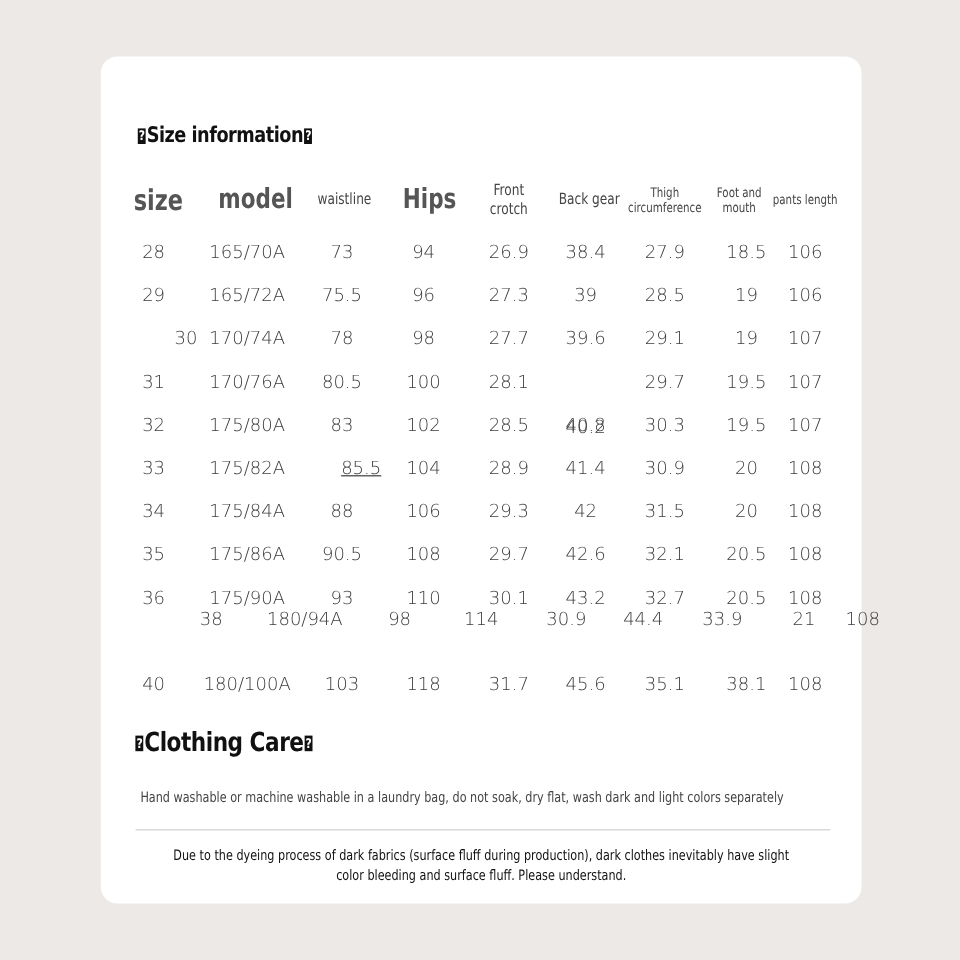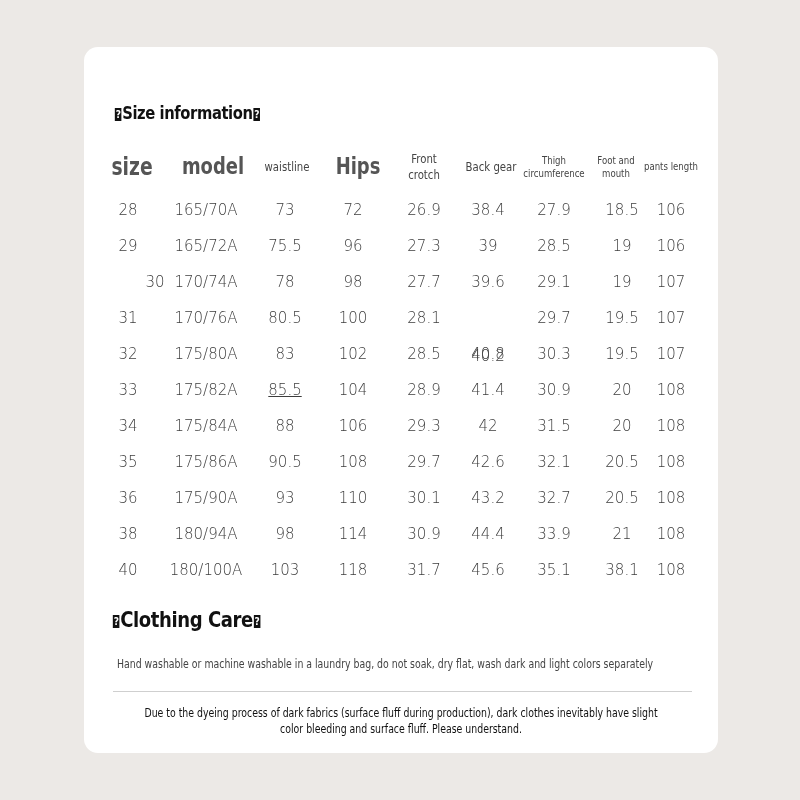--- a/index.html
+++ b/index.html
@@ -135,21 +135,21 @@
         <div>mouth</div>
       </div>
       <div class="cell hdr small" style="left:587px">pants length</div>
     </div>
 
     <div id="rows-container">
         <div class="row" style="top: 50px;">
           <div class="cell" style="left: 44px;">28</div>
           <div class="cell" style="left: 122px;">165/70A</div>
           <div class="cell" style="left: 201px;">73</div>
-          <div class="cell" style="left: 269px;">72</div>
+          <div class="cell" style="left: 269px;">94</div>
           <div class="cell" style="left: 340px;">26.9</div>
           <div class="cell" style="left: 404px;">38.4</div>
           <div class="cell" style="left: 470px;">27.9</div>
           <div class="cell" style="left: 538px;">18.5</div>
           <div class="cell" style="left: 587px;">106</div>
         </div>
         <div class="row" style="top: 86px;">
           <div class="cell" style="left: 44px;">29</div>
           <div class="cell" style="left: 122px;">165/72A</div>
           <div class="cell" style="left: 201px;">75.5</div>
@@ -189,21 +189,21 @@
           <div class="cell" style="left: 269px;">102</div>
           <div class="cell" style="left: 340px;">28.5</div>
           <div class="cell" style="left: 404px;">40.8</div>
           <div class="cell" style="left: 470px;">30.3</div>
           <div class="cell" style="left: 538px;">19.5</div>
           <div class="cell" style="left: 587px;">107</div>
         </div>
         <div class="row" style="top: 230px;">
           <div class="cell" style="left: 44px;">33</div>
           <div class="cell" style="left: 122px;">175/82A</div>
-          <div class="cell" style="left: 201px; text-decoration: underline;">85.5</div>
+          <div class="cell" style="left: 217px; text-decoration: underline;">85.5</div>
           <div class="cell" style="left: 269px;">104</div>
           <div class="cell" style="left: 340px;">28.9</div>
           <div class="cell" style="left: 404px;">41.4</div>
           <div class="cell" style="left: 470px;">30.9</div>
           <div class="cell" style="left: 538px;">20</div>
           <div class="cell" style="left: 587px;">108</div>
         </div>
         <div class="row" style="top: 266px;">
           <div class="cell" style="left: 44px;">34</div>
           <div class="cell" style="left: 122px;">175/84A</div>
@@ -230,21 +230,21 @@
           <div class="cell" style="left: 44px;">36</div>
           <div class="cell" style="left: 122px;">175/90A</div>
           <div class="cell" style="left: 201px;">93</div>
           <div class="cell" style="left: 269px;">110</div>
           <div class="cell" style="left: 340px;">30.1</div>
           <div class="cell" style="left: 404px;">43.2</div>
           <div class="cell" style="left: 470px;">32.7</div>
           <div class="cell" style="left: 538px;">20.5</div>
           <div class="cell" style="left: 587px;">108</div>
         </div>
-        <div class="row" style="top: 374px;">
+        <div class="row" style="top: 356px; margin-left: 48px;">
           <div class="cell" style="left: 44px;">38</div>
           <div class="cell" style="left: 122px;">180/94A</div>
           <div class="cell" style="left: 201px;">98</div>
           <div class="cell" style="left: 269px;">114</div>
           <div class="cell" style="left: 340px;">30.9</div>
           <div class="cell" style="left: 404px;">44.4</div>
           <div class="cell" style="left: 470px;">33.9</div>
           <div class="cell" style="left: 538px;">21</div>
           <div class="cell" style="left: 587px;">108</div>
         </div>

